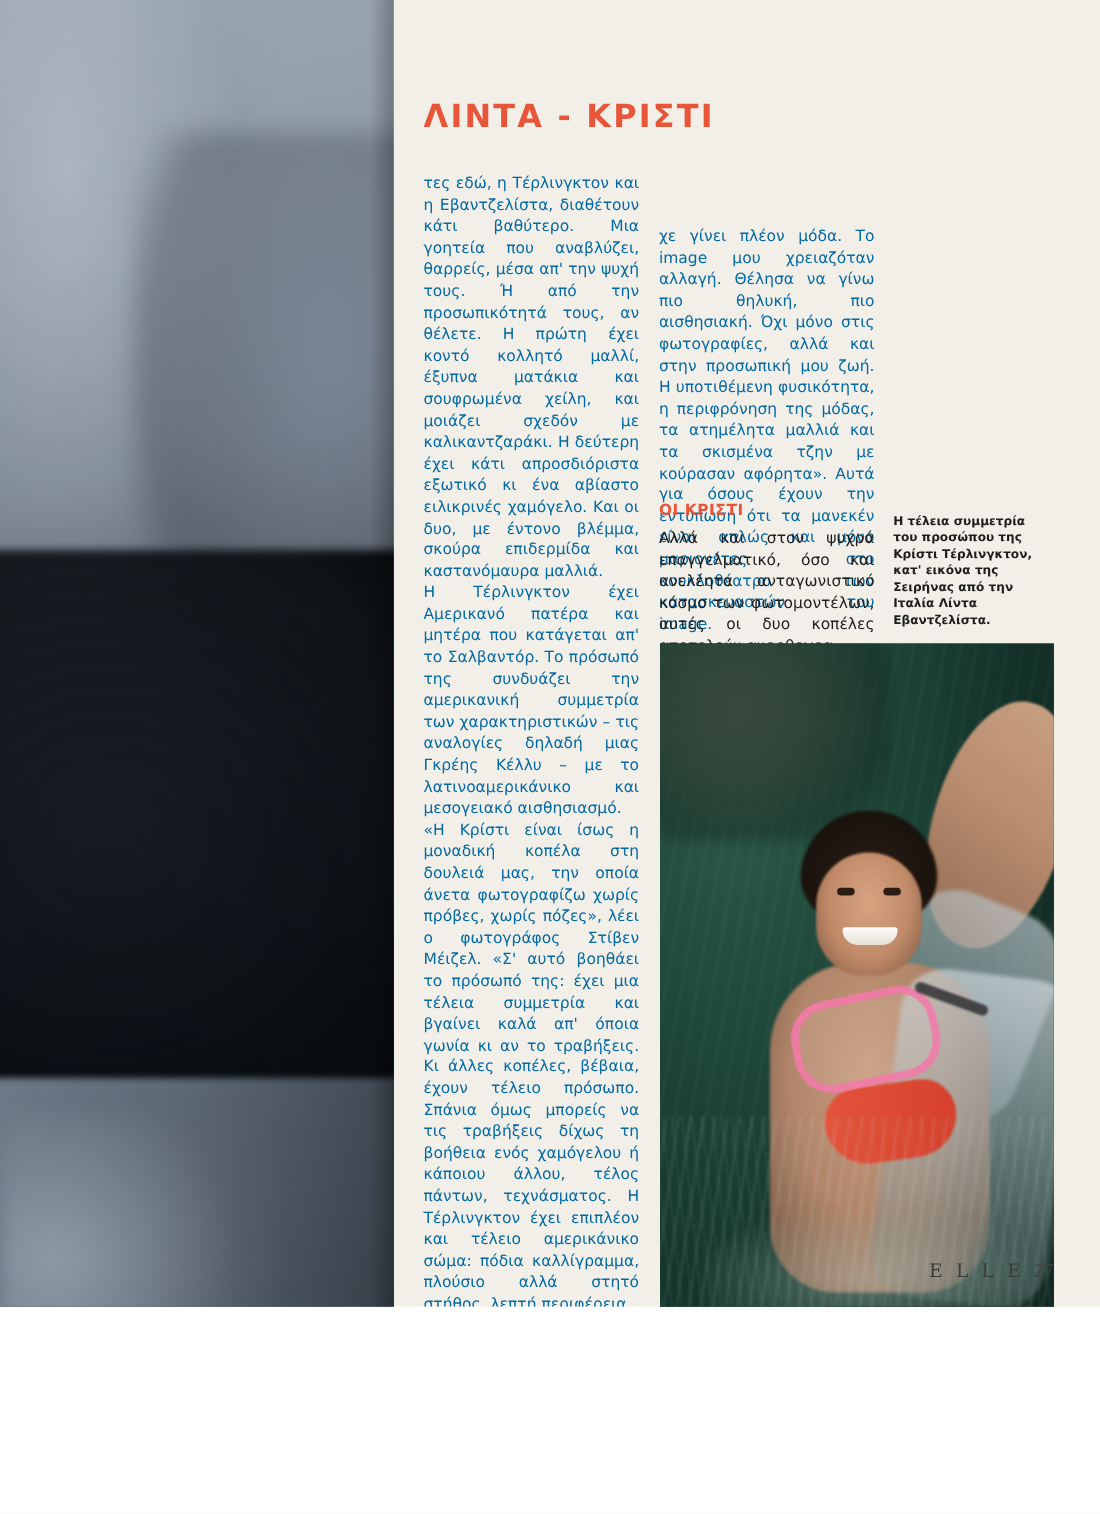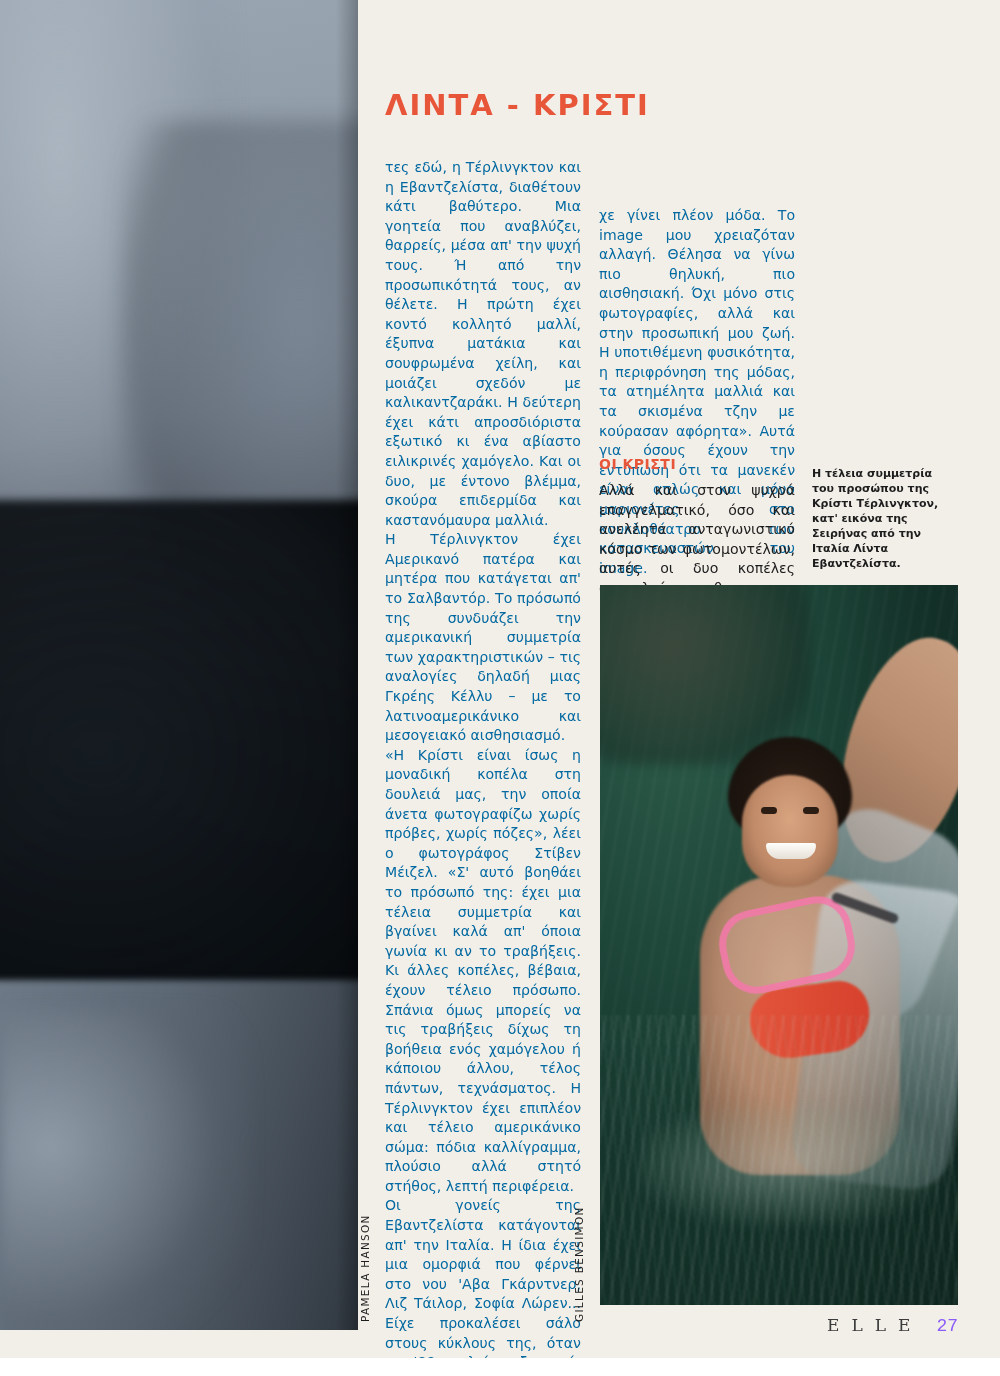--- a/index.html
+++ b/index.html
@@ -3,21 +3,21 @@
 <meta charset="utf-8">
 <style>
   html, body {
     margin: 0;
     padding: 0;
     background: #ffffff;
   }
   .page {
     position: relative;
     width: 1000px;
-    height: 1358px;
+    height: 1188px;
     background: #f2efe9;
     overflow: hidden;
     font-family: "Liberation Sans", sans-serif;
   }
 
   
   .left-photo {
     position: absolute;
     left: 0; top: 0;
     width: 358px; height: 1330px;
@@ -255,32 +255,32 @@
     background: radial-gradient(ellipse at 50% 50%, rgba(220,235,225,.35), rgba(160,190,175,.12) 60%, rgba(0,0,0,0) 80%);
     filter: blur(6px);
   }
 
   
   .footer {
     position: absolute;
     right: 42px; bottom: 22px;
     display: flex;
     align-items: baseline;
-    gap: 14px;
+    gap: 0;
   }
   .brand {
     font-size: 17px;
     letter-spacing: 12px;
     color: #3b3b3b;
     font-family: "DejaVu Serif", serif;
   }
   .pagenum {
     font-size: 18px;
-    color: #8b5cf6;
-    font-family: Liberation Mono, monospace;
+    color: #404040;
+    font-family: Liberation Serif, serif;
   }
 </style>
 </head>
 <body>
 
 <div class="page">
 
   <div class="left-photo">
     <div class="lp-shape-a"></div>
     <div class="lp-shape-b"></div>

